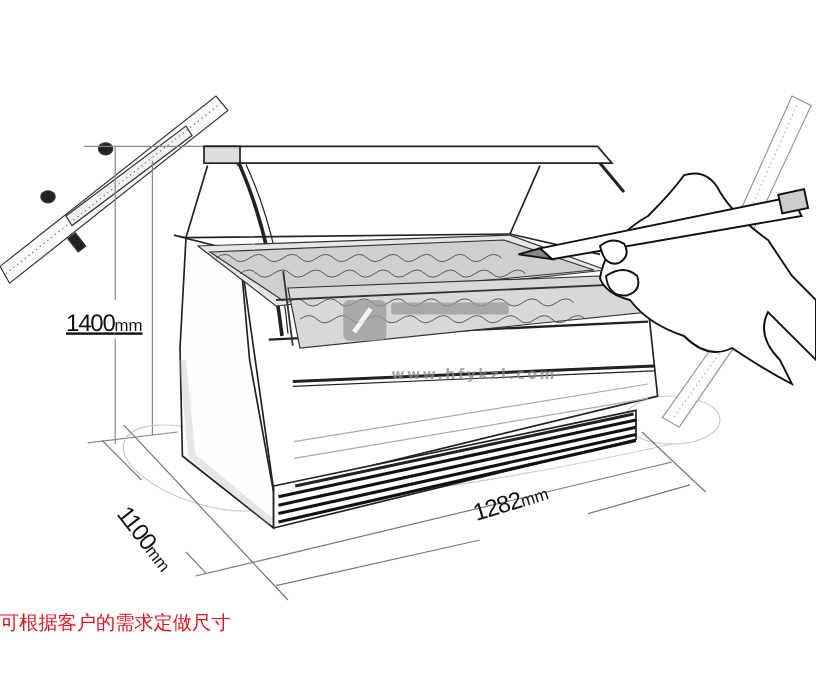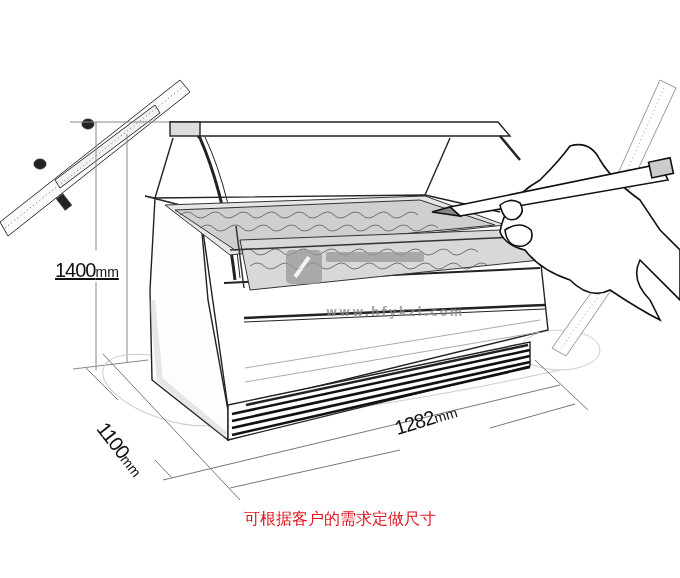--- a/index.html
+++ b/index.html
@@ -5,21 +5,21 @@
   html, body { margin: 0; padding: 0; background: #ffffff; }
   body { width: 680px; height: 578px; position: relative; overflow: hidden;
          font-family: "Liberation Sans", sans-serif; }
   .canvas { position: absolute; left: 0; top: 0; width: 680px; height: 578px; }
   .dim-label { position: absolute; color: #111; font-family: "Liberation Sans", sans-serif;
                font-size: 20px; letter-spacing: -1px; white-space: nowrap; }
   .dim-label .unit { font-size: 14px; letter-spacing: 0; }
   #dim-height { left: 55px; top: 259px; text-decoration: underline; }
   #dim-depth { left: 110px; top: 418px; transform: rotate(52deg); transform-origin: left top; }
   #dim-width { left: 392px; top: 418px; transform: rotate(-17deg); transform-origin: left top; }
-  .caption { position: absolute; left: 0; width: 680px; top: 509px; text-align: center;
+  .caption { position: absolute; left: 0; width: 680px; top: 509px; text-align: left;
              color: #e0141e; font-size: 16px; font-family: "DejaVu Sans", sans-serif; }
   .watermark { position: absolute; left: 286px; top: 250px; opacity: 0.75; }
   .watermark .wm-logo { position: absolute; left: 0; top: 0; width: 36px; height: 34px;
                         background: #9a9a9a; border-radius: 5px; }
   .watermark .wm-logo::after { content: ""; position: absolute; left: 14px; top: 5px; width: 4px; height: 24px;
                         background: #fff; transform: rotate(35deg); }
   .watermark .wm-url { position: absolute; left: 40px; top: 15px; font-size: 12px; font-weight: bold;
                        color: #8a8a8a; letter-spacing: 2px; font-family: "DejaVu Sans", sans-serif; white-space: nowrap; margin-top: 40px; }
   .watermark .wm-bar { position: absolute; left: 40px; top: 2px; width: 98px; height: 10px; background: #999;
                        border-radius: 2px; }

